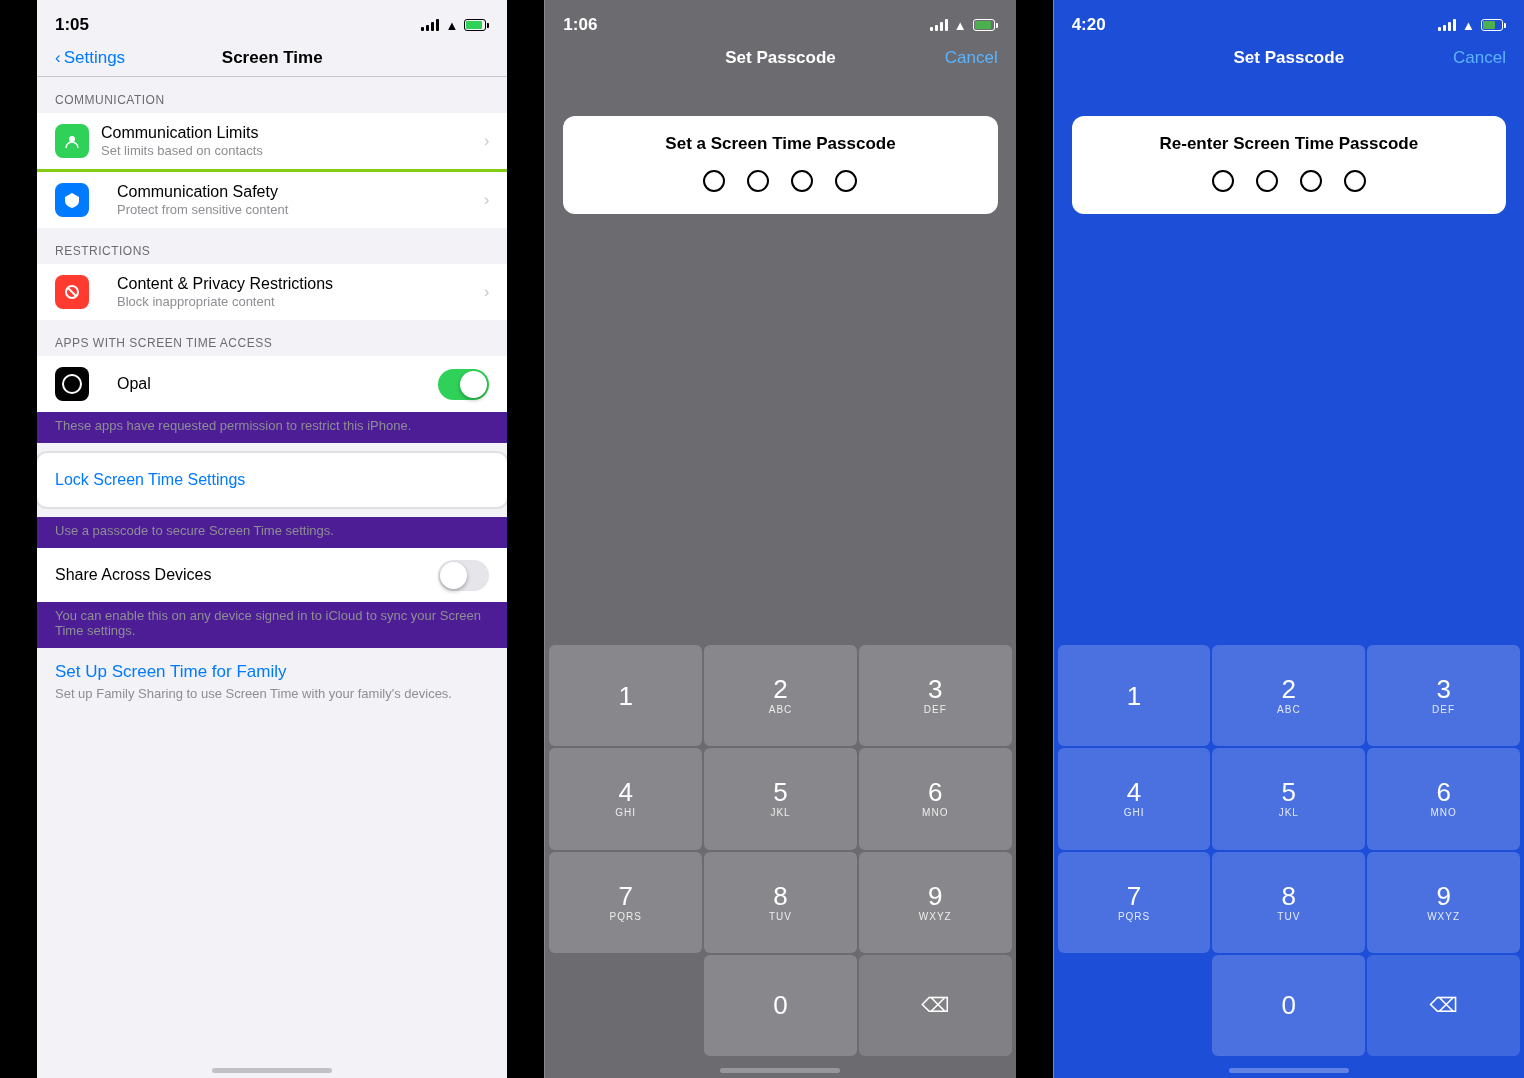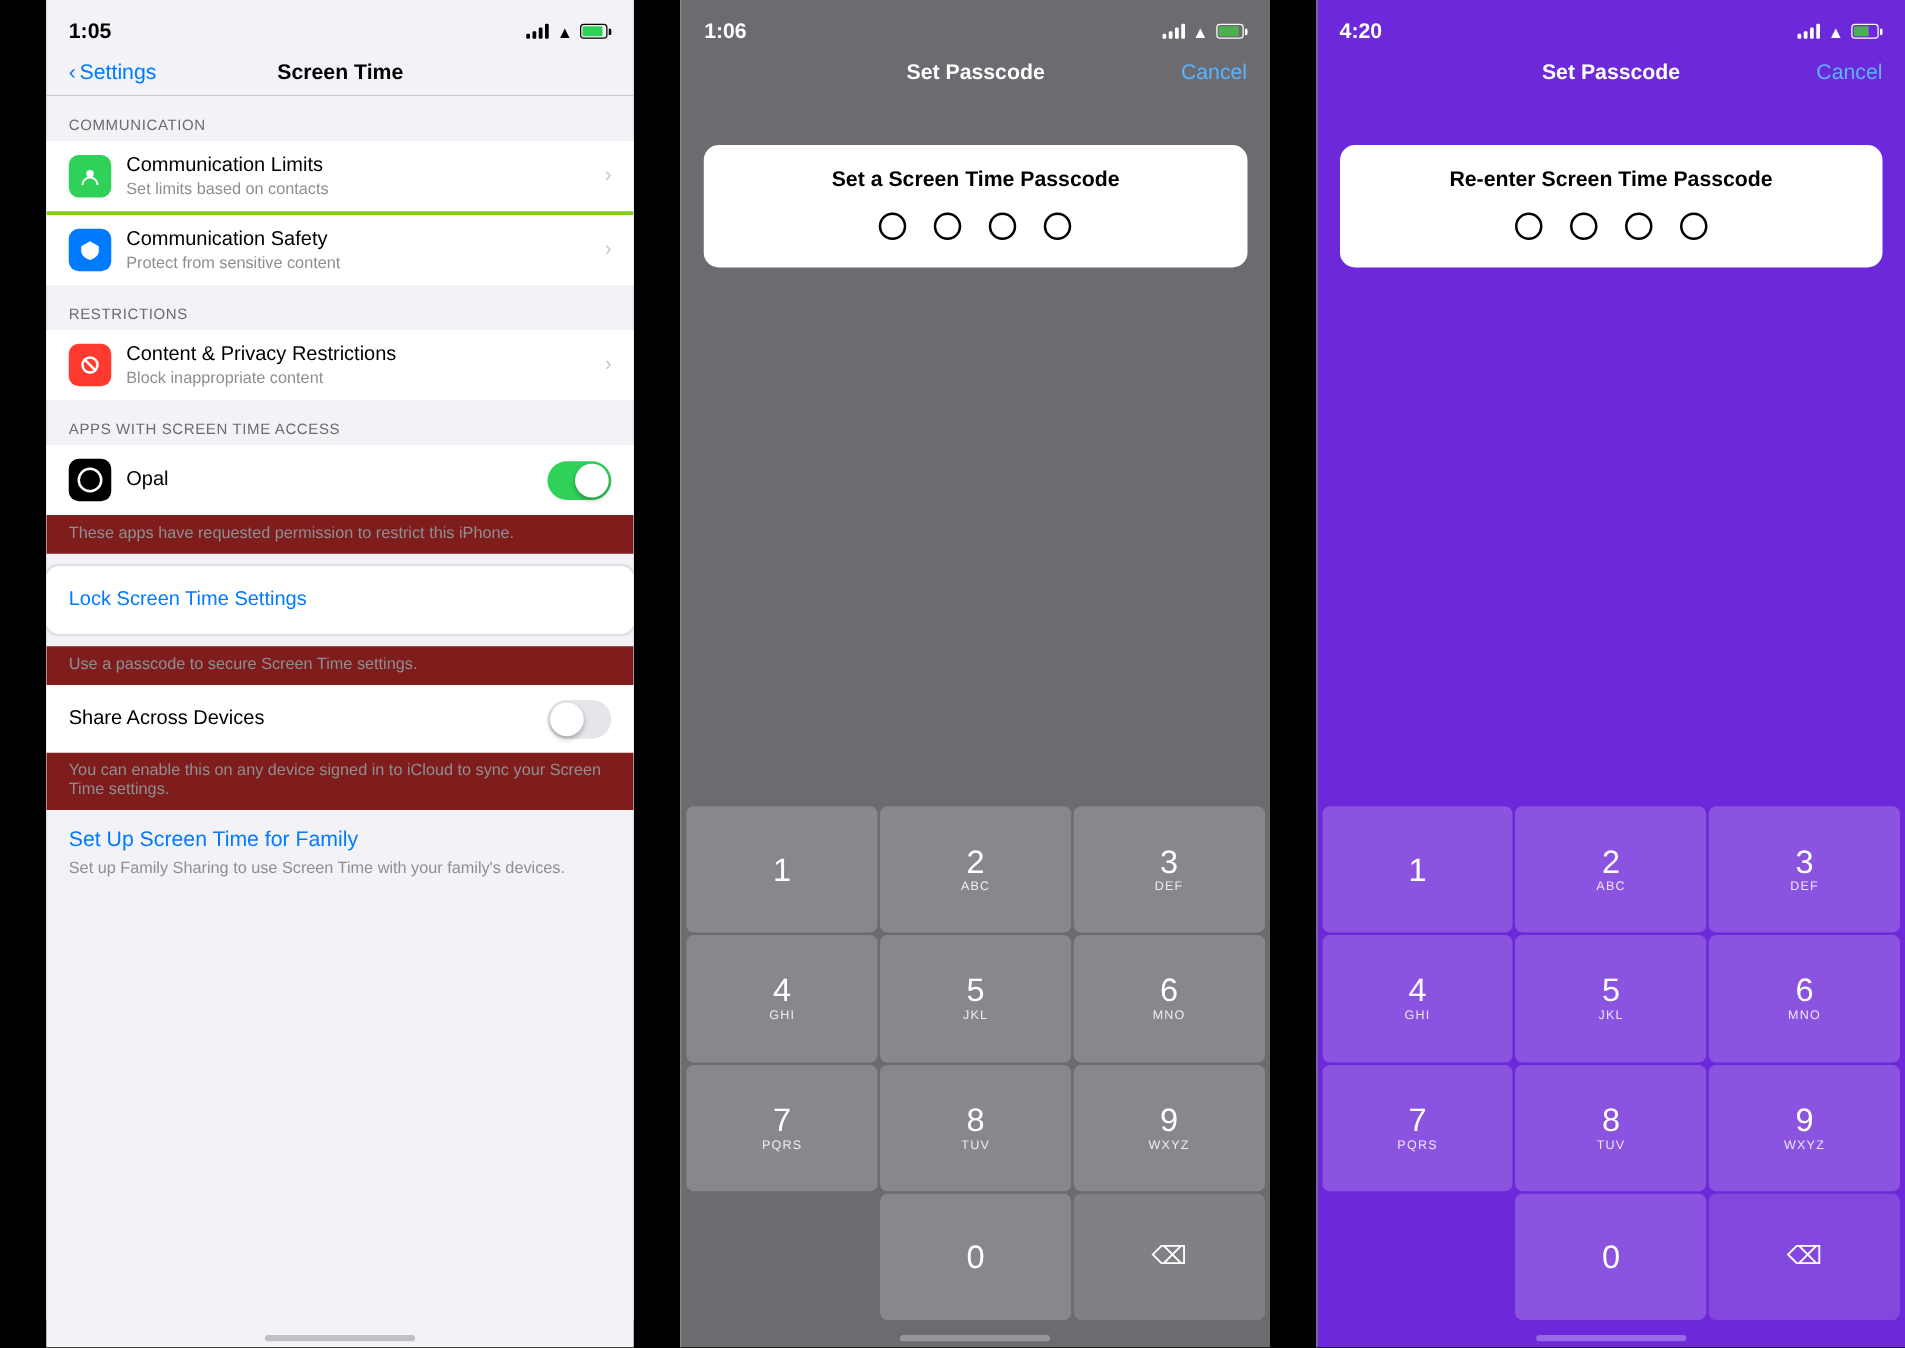--- a/index.html
+++ b/index.html
@@ -91,20 +91,21 @@
       display: flex;
       align-items: center;
       padding: 11px 18px;
       border-bottom: 3px solid #84cc16;
       min-height: 54px;
       background: #fff;
       position: relative;
     }
     .list-item:last-child {
       border-bottom: none;
+      gap: 16px;
     }
     .item-icon {
       width: 34px;
       height: 34px;
       border-radius: 8px;
       display: flex;
       align-items: center;
       justify-content: center;
       margin-right: 12px;
       flex-shrink: 0;
@@ -154,21 +155,21 @@
       right: auto;
       left: 2px;
     }
     .item-title-blue { color: #007aff; }
 
     
     .note-text {
       font-size: 13px;
       color: #8e8e93;
       padding: 6px 18px 10px 18px;
-      background: #7f1d1d;
+      background: #4c1d95;
     }
 
     
     .family-link {
       color: #007aff;
       font-size: 17px;
       font-weight: 400;
       padding: 14px 18px 4px 18px;
     }
     .family-sub {
@@ -349,21 +350,21 @@
     }
 
     
     .signal-bar-white { background: #fff; }
     .batt-body-white { border-color: #fff; }
     .batt-fill-white { background: #4caf50; }
     .batt-tip-white { background: #fff; }
 
     .panel1 { background: #f2f2f7; }
     .panel2 { background: #6b6b70; }
-    .panel3 { background: #6d28d9; }
+    .panel3 { background: #1d4ed8; }
   </style>
 </head>
 <body>
 
 <div class="phone-panel panel1">
 
   <div class="status-bar">
     <span class="status-time">1:05</span>
     <div class="status-icons">
       <div class="signal-bars">

